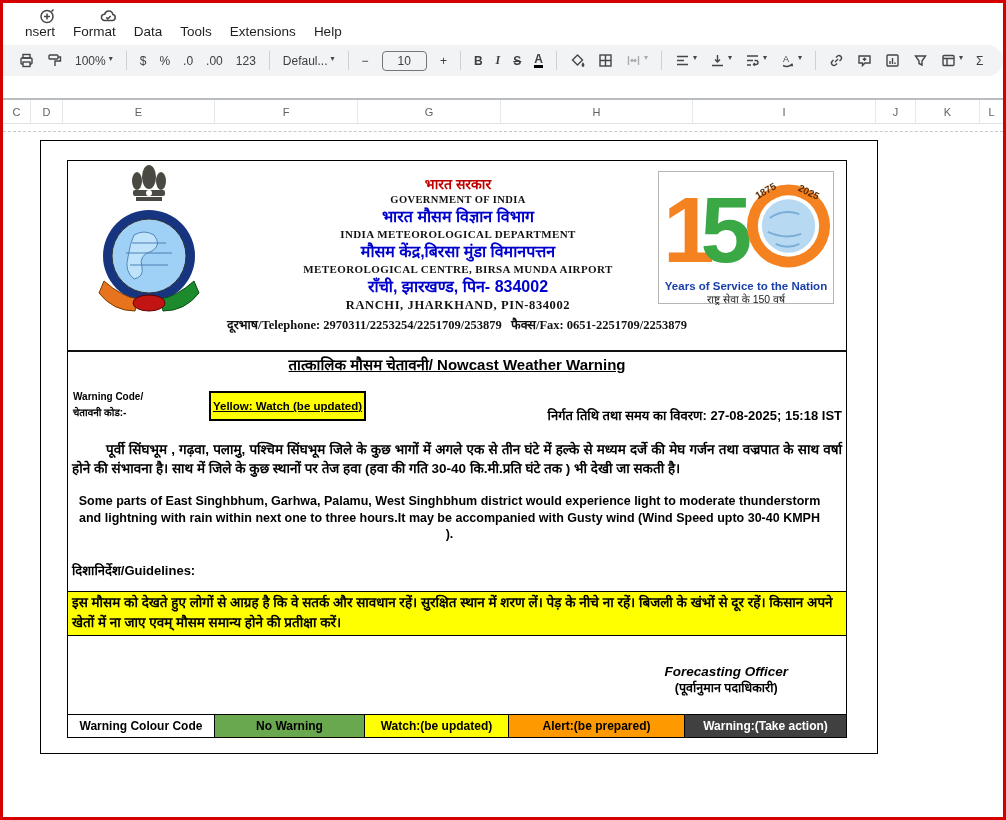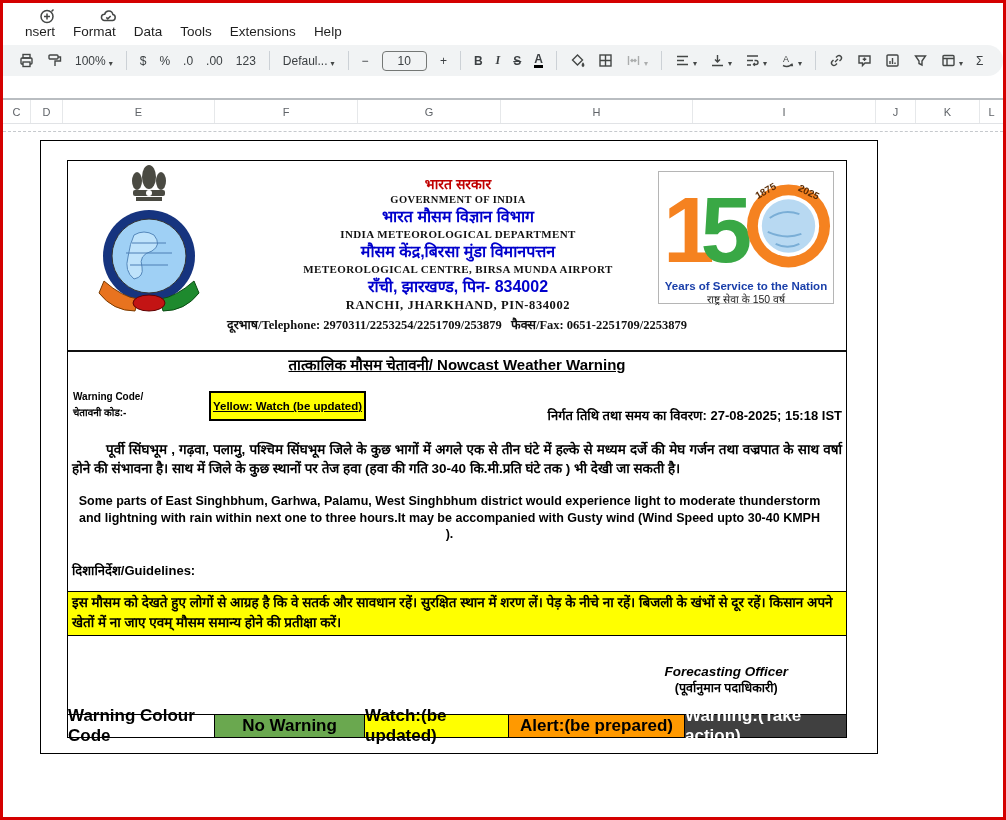--- a/index.html
+++ b/index.html
@@ -12,21 +12,21 @@
   .quickicons svg { width:17px; height:17px; stroke:#444746; fill:none; stroke-width:1.5; }
 
   .menubar { position:absolute; top:21px; left:2px; display:flex; gap:18px;
              font-size:13.5px; color:#1f1f1f;margin-left:20px; }
   .menubar span { cursor:default; }
 
   .toolbar { position:absolute; top:42px; left:0; width:1000px; height:31px;
              background:#f1f3f4; border-radius:0 18px 18px 0; display:flex;
              align-items:center; padding:0 8px 0 16px; gap:13px;
              font-size:12px; color:#3c4043; white-space:nowrap; }
-  .tbi { display:flex; align-items:flex-end; gap:3px; color:#3c4043; }
+  .tbi { display:flex; align-items:flex-start; gap:3px; color:#3c4043; }
   .tbi svg { width:15px; height:15px; stroke:#444746; fill:none; stroke-width:1.4; }
   .caret { font-size:8px; color:#444746; }
   .sep { width:1px; height:19px; background:#ccd1d6; }
   .fsize-box { border:1px solid #747775; border-radius:4px; padding:0 15px; height:20px;
                line-height:18px; background:#f1f3f4; }
   .tb-bold { font-weight:700; }
   .tb-italic { font-style:italic; font-family:"Liberation Serif", serif; font-weight:600; }
   .tb-strike { text-decoration:line-through; font-weight:600; }
   .tb-color { font-weight:700; border-bottom:3px solid #000; line-height:12px; }
   .dim { opacity:.40; }
@@ -94,21 +94,21 @@
   .guide-label { position:absolute; top:400px; left:4px; font-weight:600; font-size:13px; color:#000; }
   .guide-box { position:absolute; top:430px; left:0; width:100%; background:#ffff00;
                border-top:1px solid #000; border-bottom:1px solid #000;
                padding:1px 4px 3px; font-weight:700; font-size:13.5px; line-height:1.45; color:#000; }
 
   .officer { position:absolute; top:503px; right:58px; text-align:center; color:#000; }
   .officer .o1 { font-weight:700; font-size:13.5px;font-style:italic; }
   .officer .o2 { font-weight:700; font-size:12.5px; }
 
   .ct { position:absolute; left:0; bottom:0; width:100%; height:23px; display:flex;
-        border-top:1px solid #000; font-weight:700; font-size:17px; }
+        border-top:1px solid #000; font-weight:700; font-size:12px; }
   .ct div { display:flex; align-items:center; justify-content:center;
             border-right:1px solid #000; }
   .ct div:nth-child(1){width:147px} .ct div:nth-child(2){width:150px}
   .ct div:nth-child(3){width:144px} .ct div:nth-child(4){width:176px}
   .ct div:nth-child(5){flex:1; border-right:none}
 </style>
 </head>
 <body>
 
 <div class="screen">

